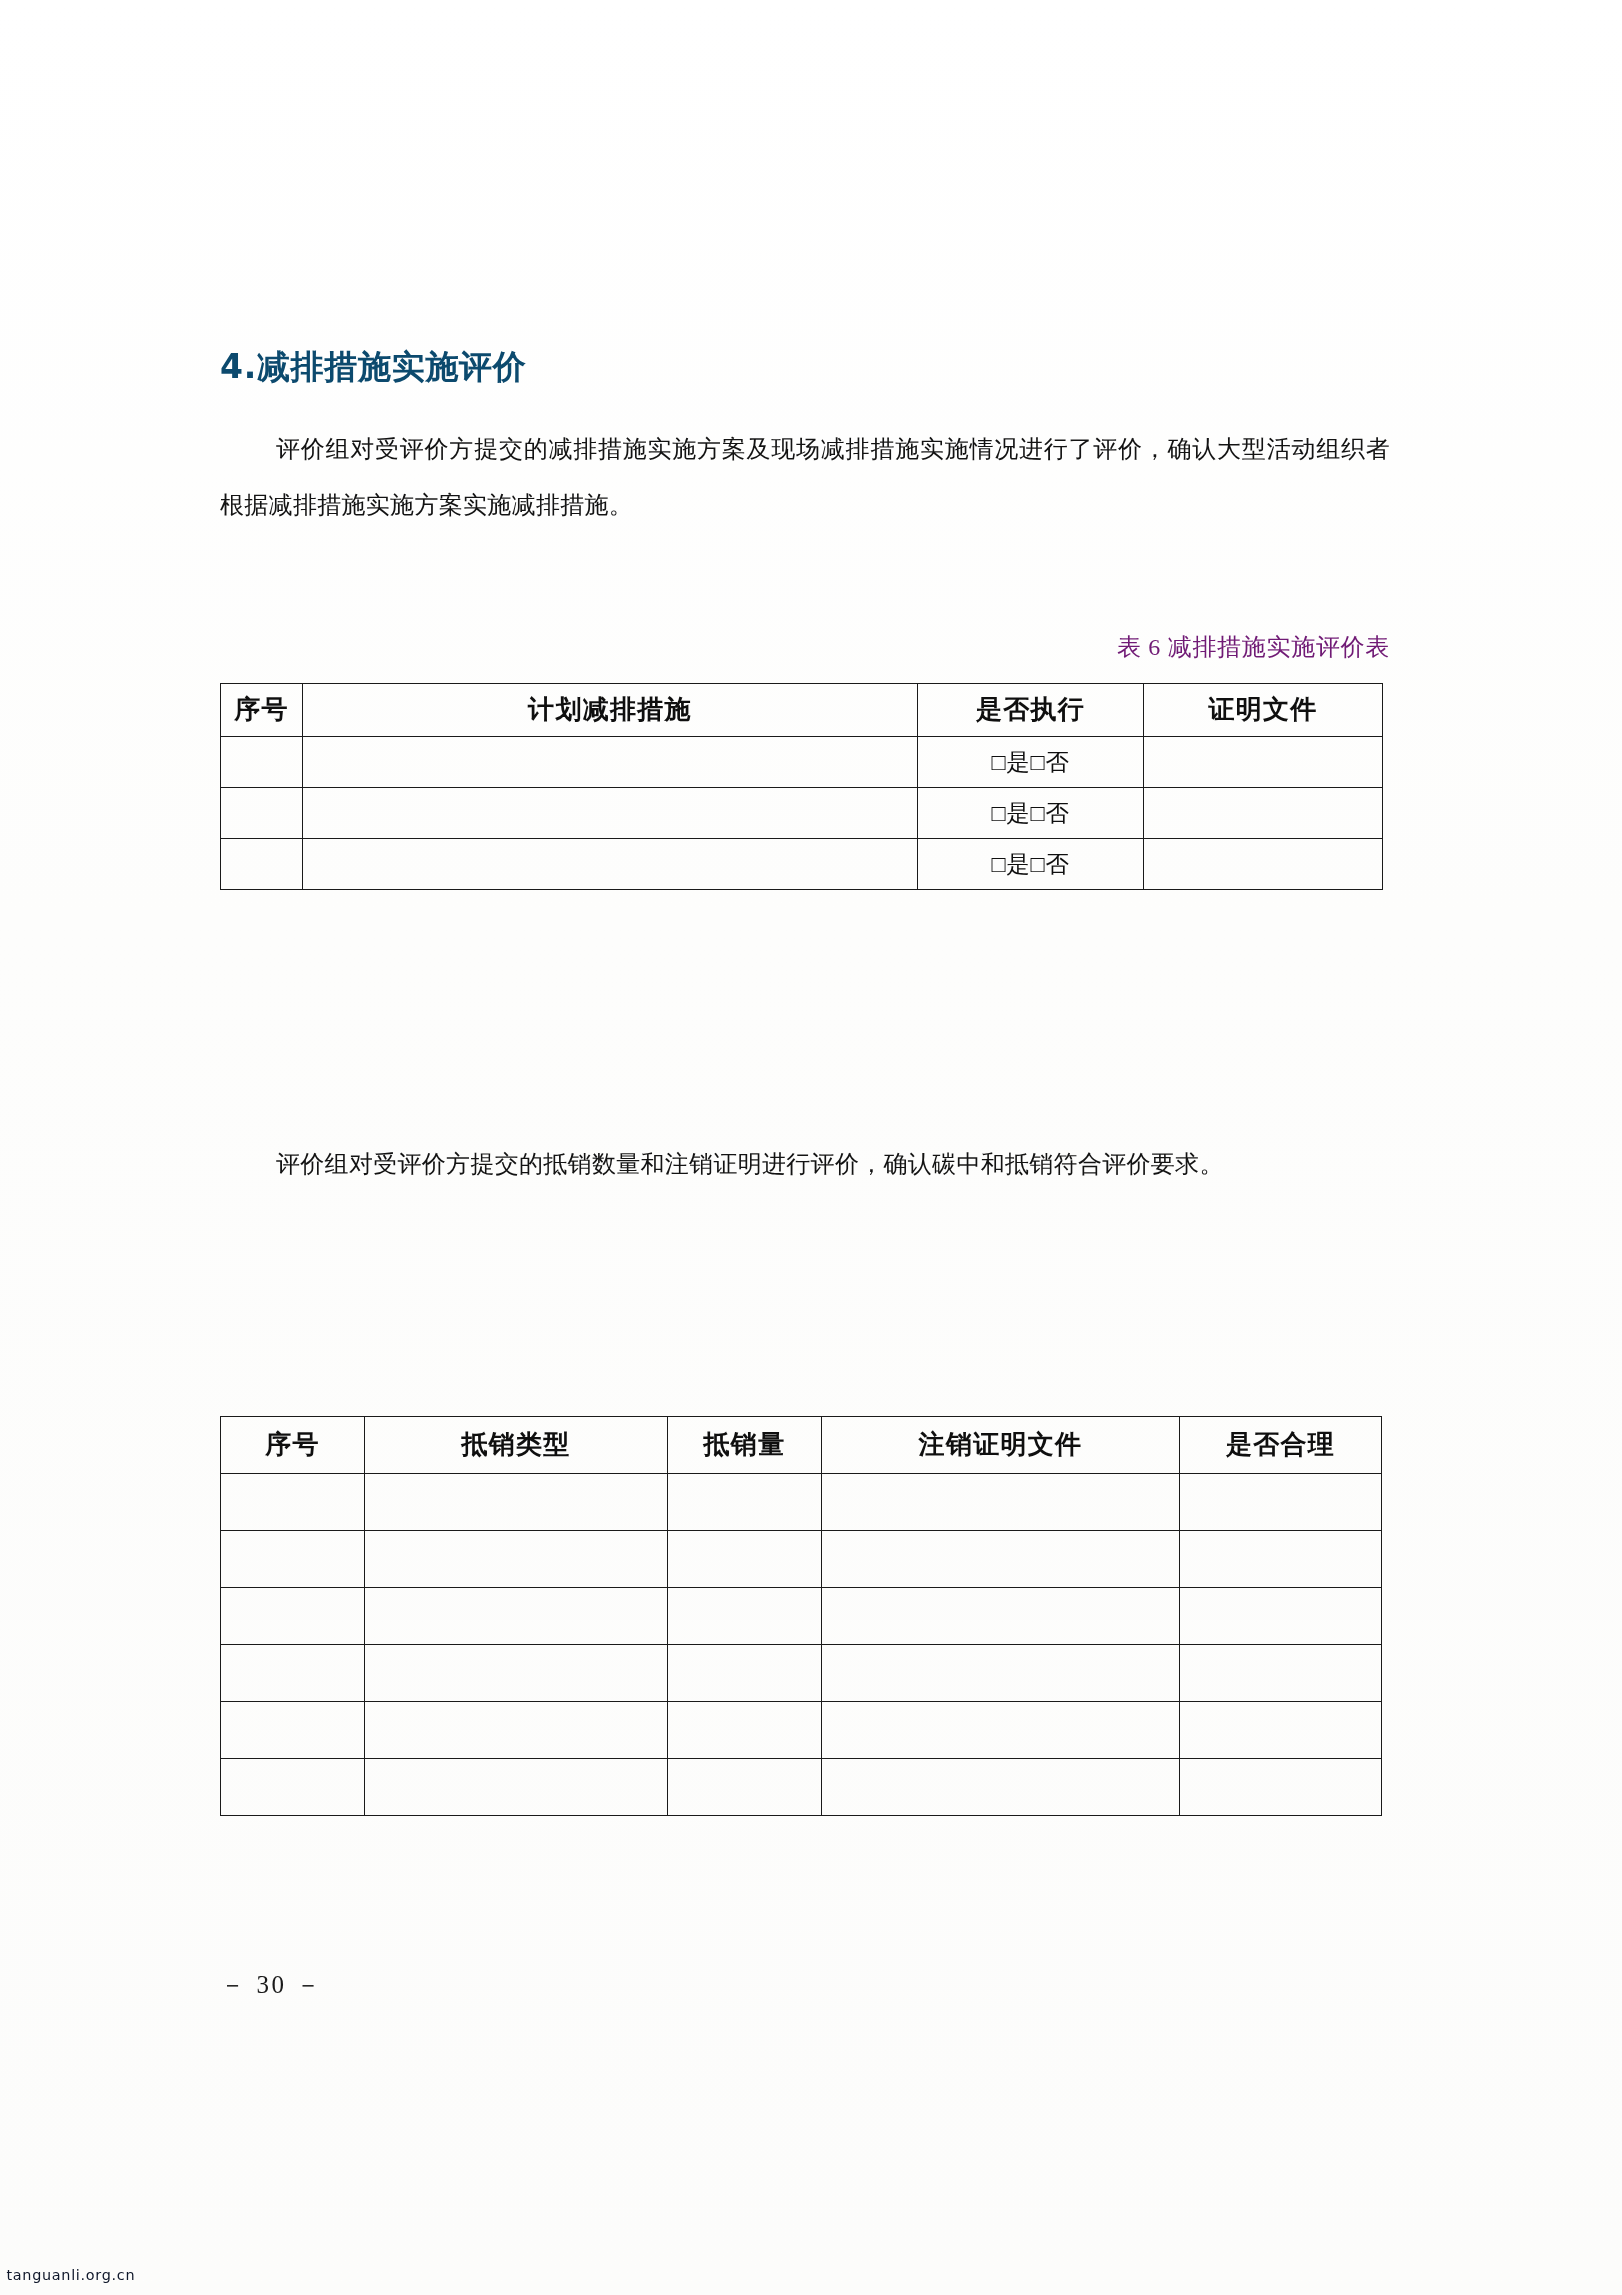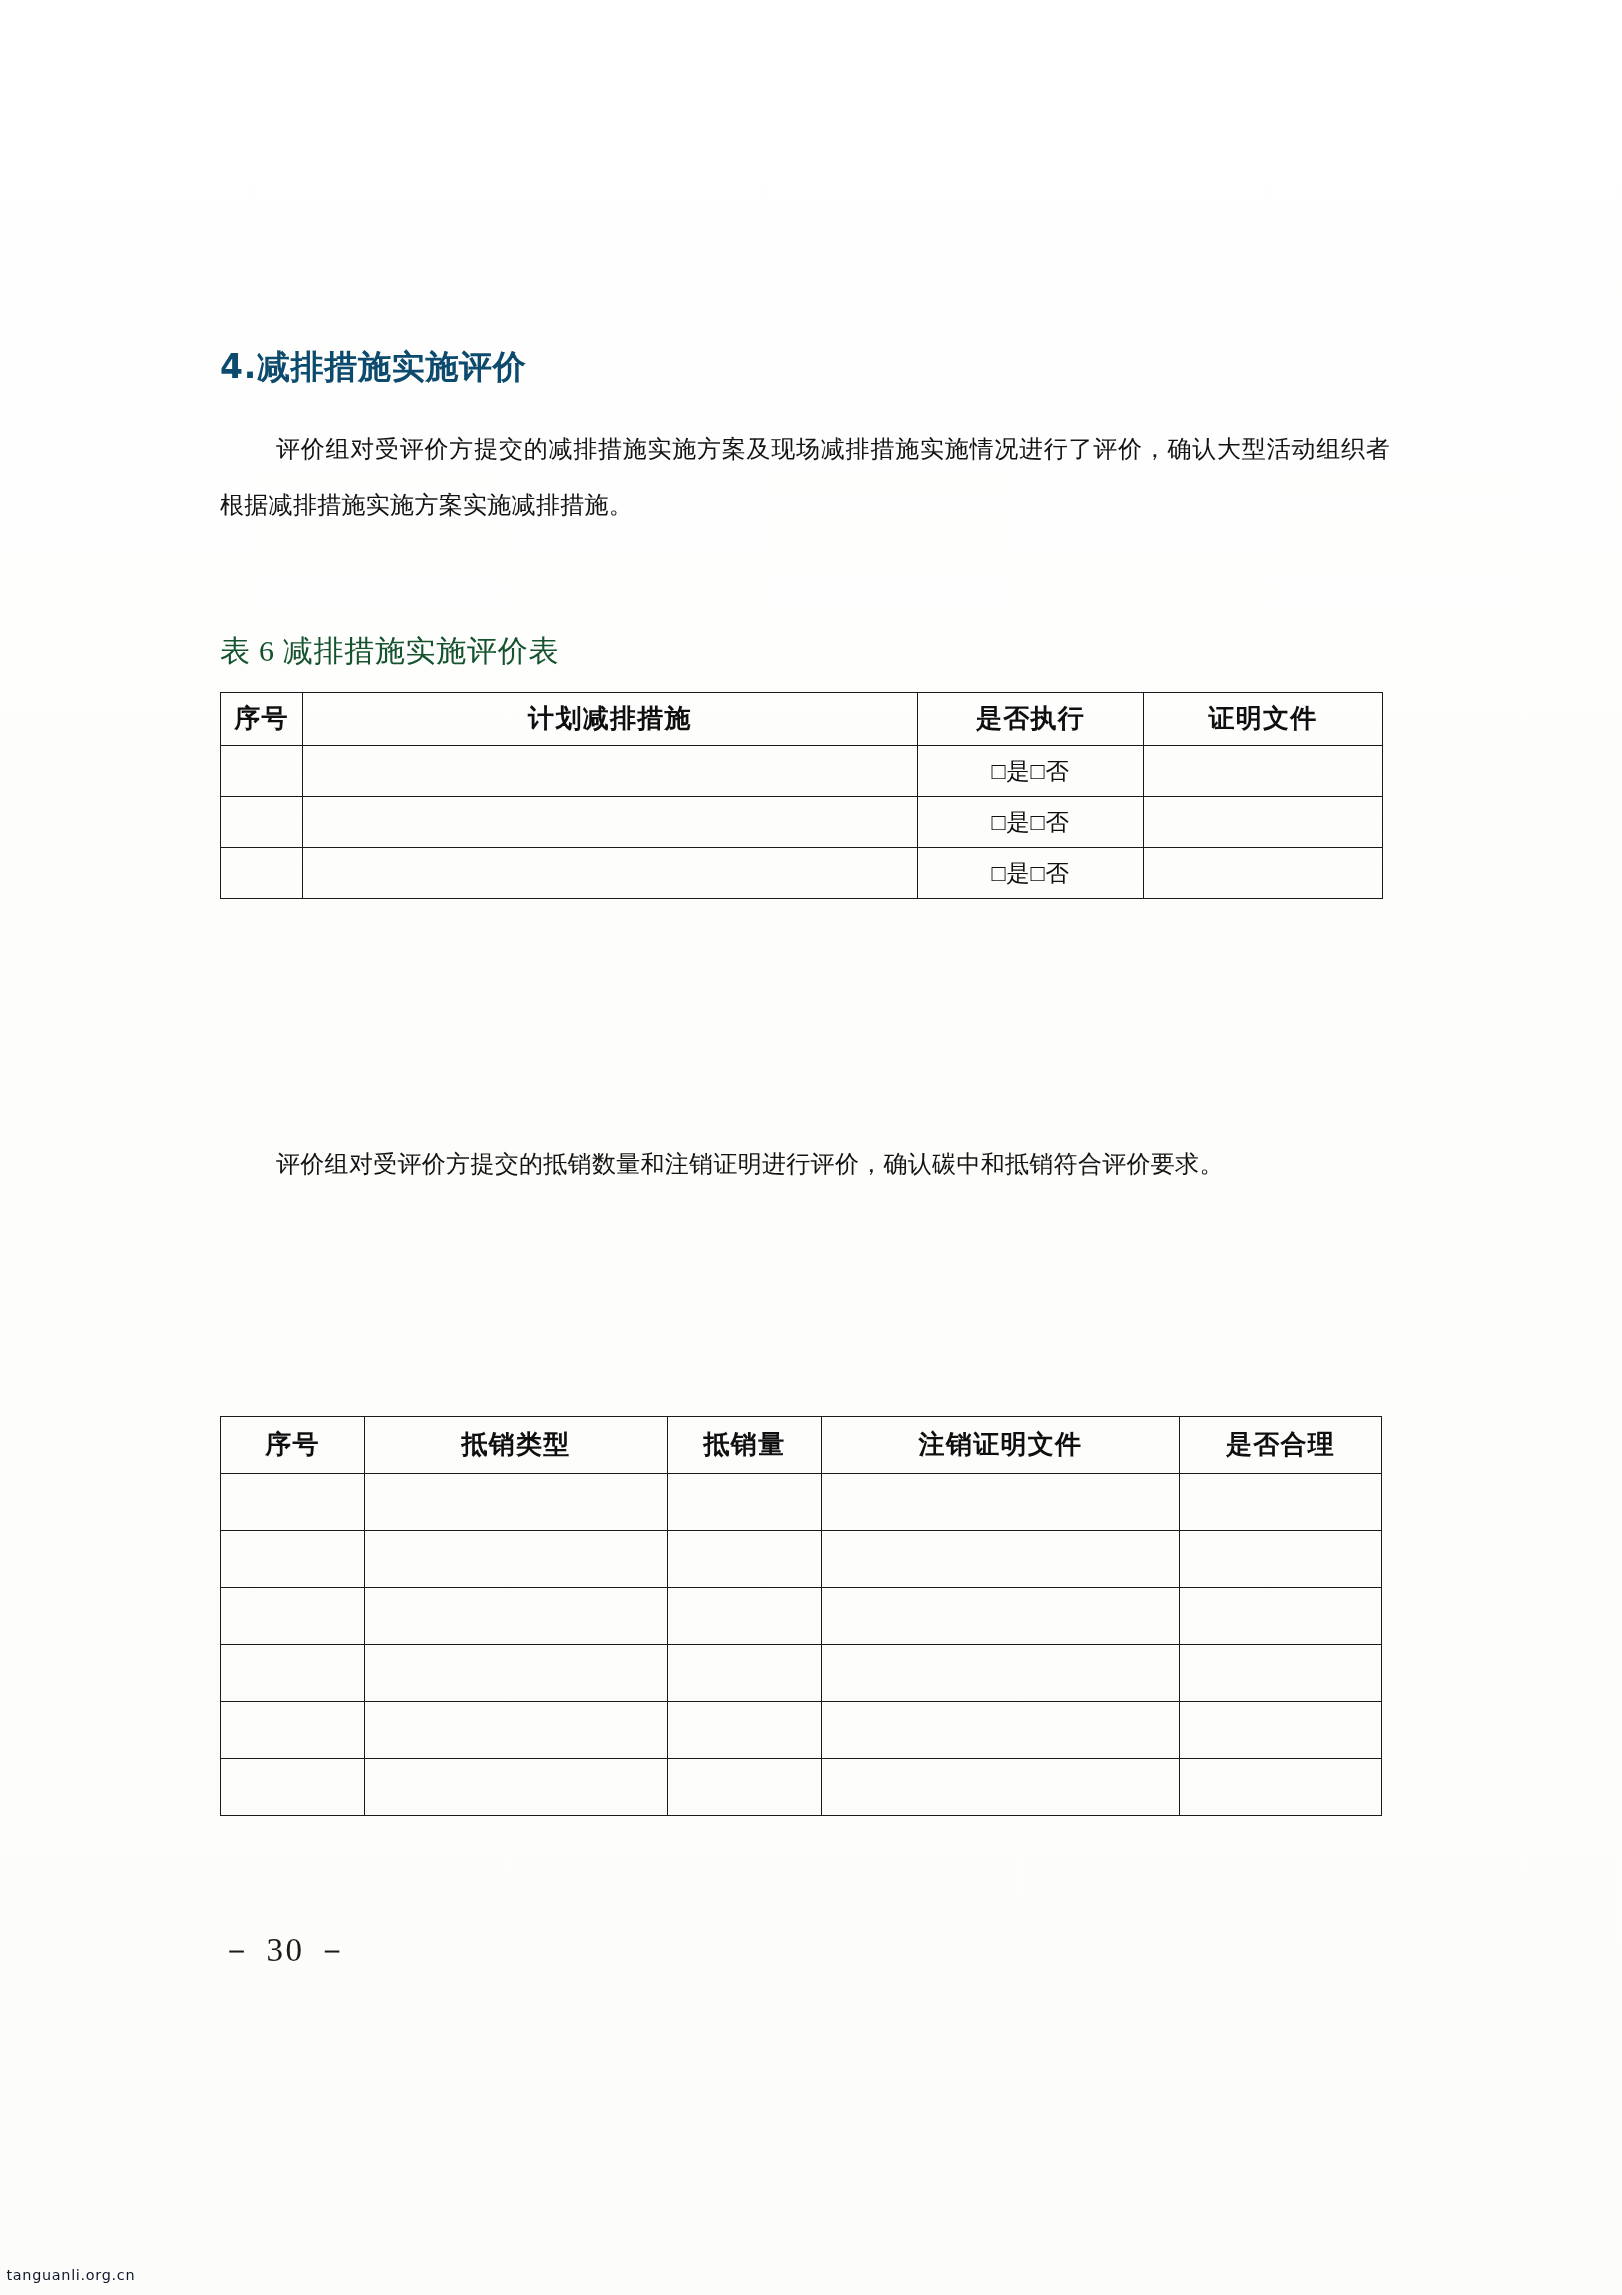--- a/index.html
+++ b/index.html
@@ -52,23 +52,23 @@
     font-size: 24px;
     line-height: 56px;
     text-indent: 56px;
     text-align: justify;
     text-justify: inter-character;
     color: #131313;
     letter-spacing: 0.3px;
   }
 
   .table-caption {
-    font-size: 30px;
-    text-align: left;
-    color: #14532d;
+    font-size: 24px;
+    text-align: right;
+    color: #701a75;
     letter-spacing: 0.7px;
   }
 
   table.doc-table {
     border-collapse: collapse;
     width: 1160px;
     table-layout: fixed;
   }
   table.doc-table td,
   table.doc-table th {
@@ -98,24 +98,24 @@
   #table6 thead th { height: 52px; }
   #table6 tbody td { height: 50px; }
 
   
   #table7 thead th { height: 56px; }
   #table7 tbody td { height: 56px; }
 
   .page-number {
     position: absolute;
     left: 220px;
-    top: 1928px;
+    top: 1968px;
     width: 196px;
     text-align: left;
-    font-size: 33px;
+    font-size: 25px;
     color: #1a1a1a;
     letter-spacing: 2.6px;
     font-family: "Liberation Serif", "DejaVu Serif", serif;
   }
 
   .watermark {
     position: absolute;
     left: 6.5px;
     top: 2267px;
     font-family: "DejaVu Sans", "Liberation Sans", sans-serif;

